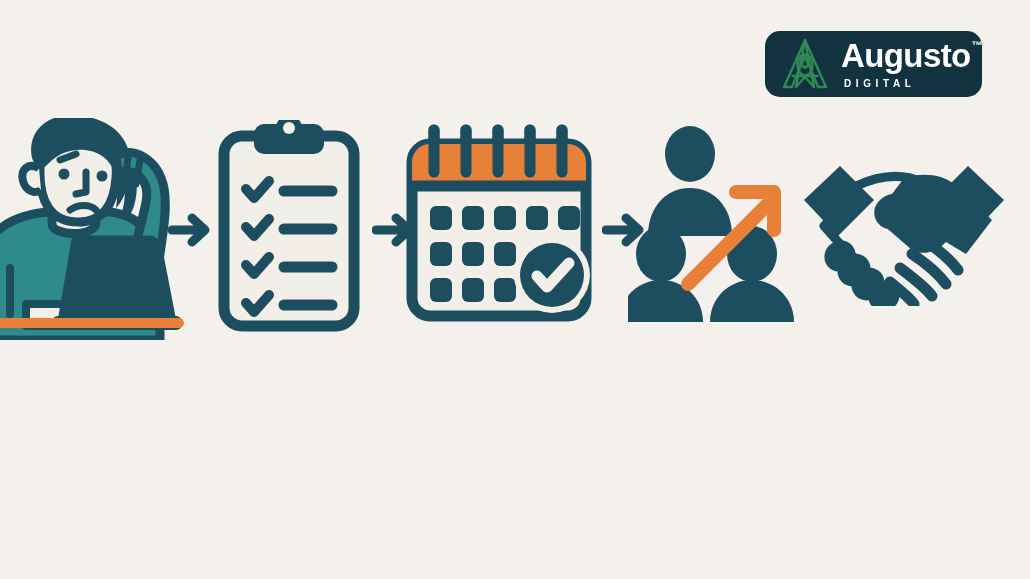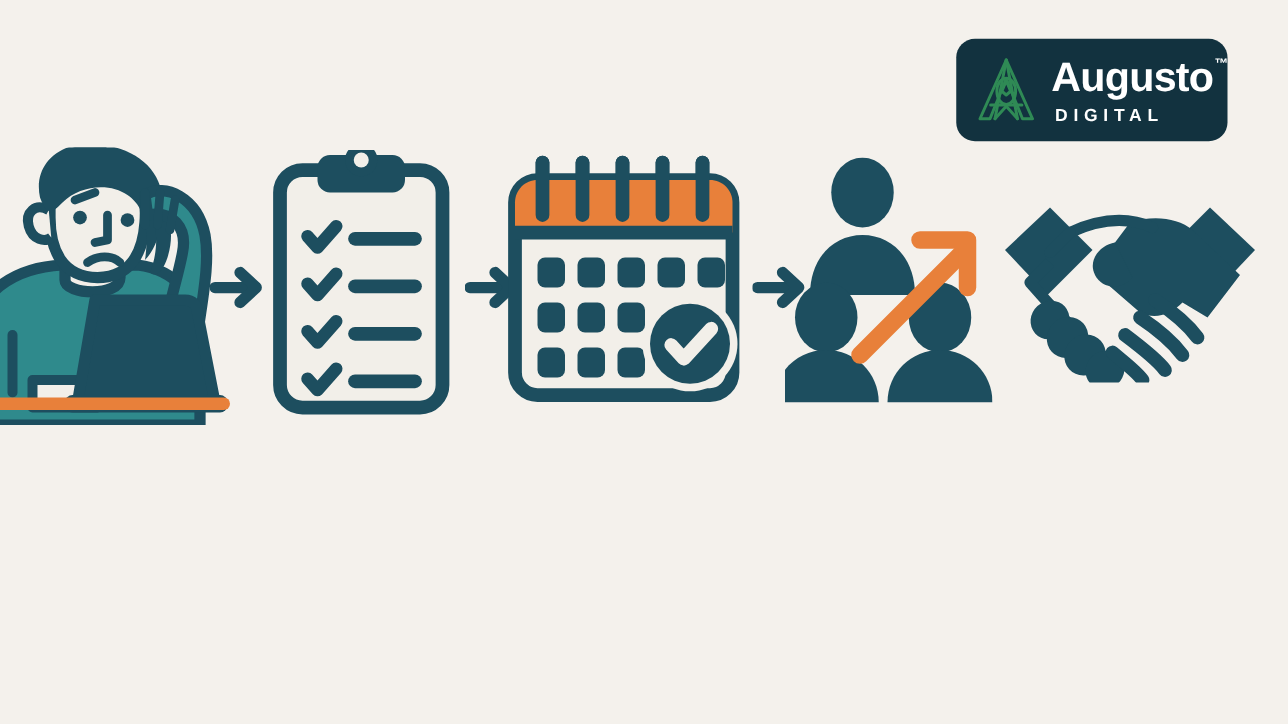--- a/index.html
+++ b/index.html
@@ -17,21 +17,21 @@
     background: #f4f1ec;
     overflow: hidden;
   }
 
   
   .brand-badge {
     position: absolute;
     left: 765px;
     top: 31px;
     width: 217px;
-    height: 82px;
+    height: 66px;
     background: #12323f;
     border-radius: 15px;
     display: flex;
     align-items: center;
     padding: 0 14px;
     box-sizing: border-box;
   }
   .brand-mark {
     width: 52px;
     height: 56px;
@@ -58,21 +58,21 @@
   .brand-tm {
     color: #ffffff;
     font-size: 11px;
     font-weight: bold;
     line-height: 1;
     margin-top: 1px;
     margin-left: 1px;
   }
   .brand-sub {
     color: #ffffff;
-    font-size: 14px;
+    font-size: 10px;
     font-weight: bold;
     letter-spacing: 4.6px;
     margin-top: 7px;
     margin-left: 3px;
   }
 
   
   .flow {
     position: absolute;
     left: 0;

